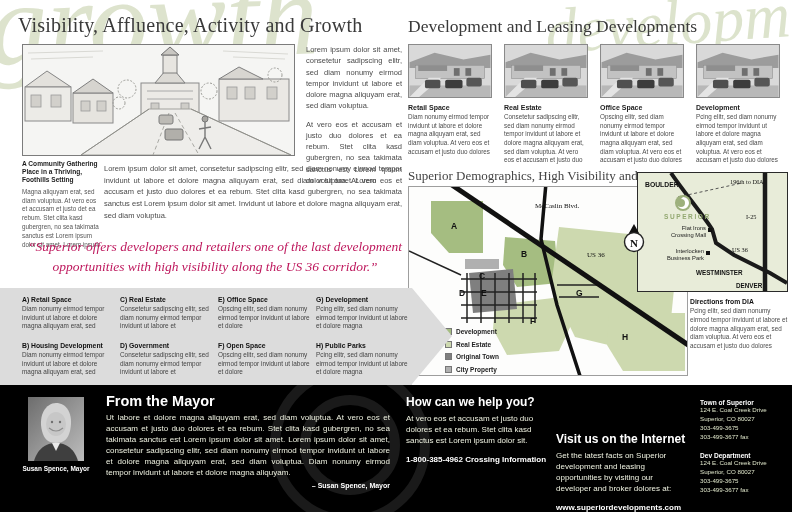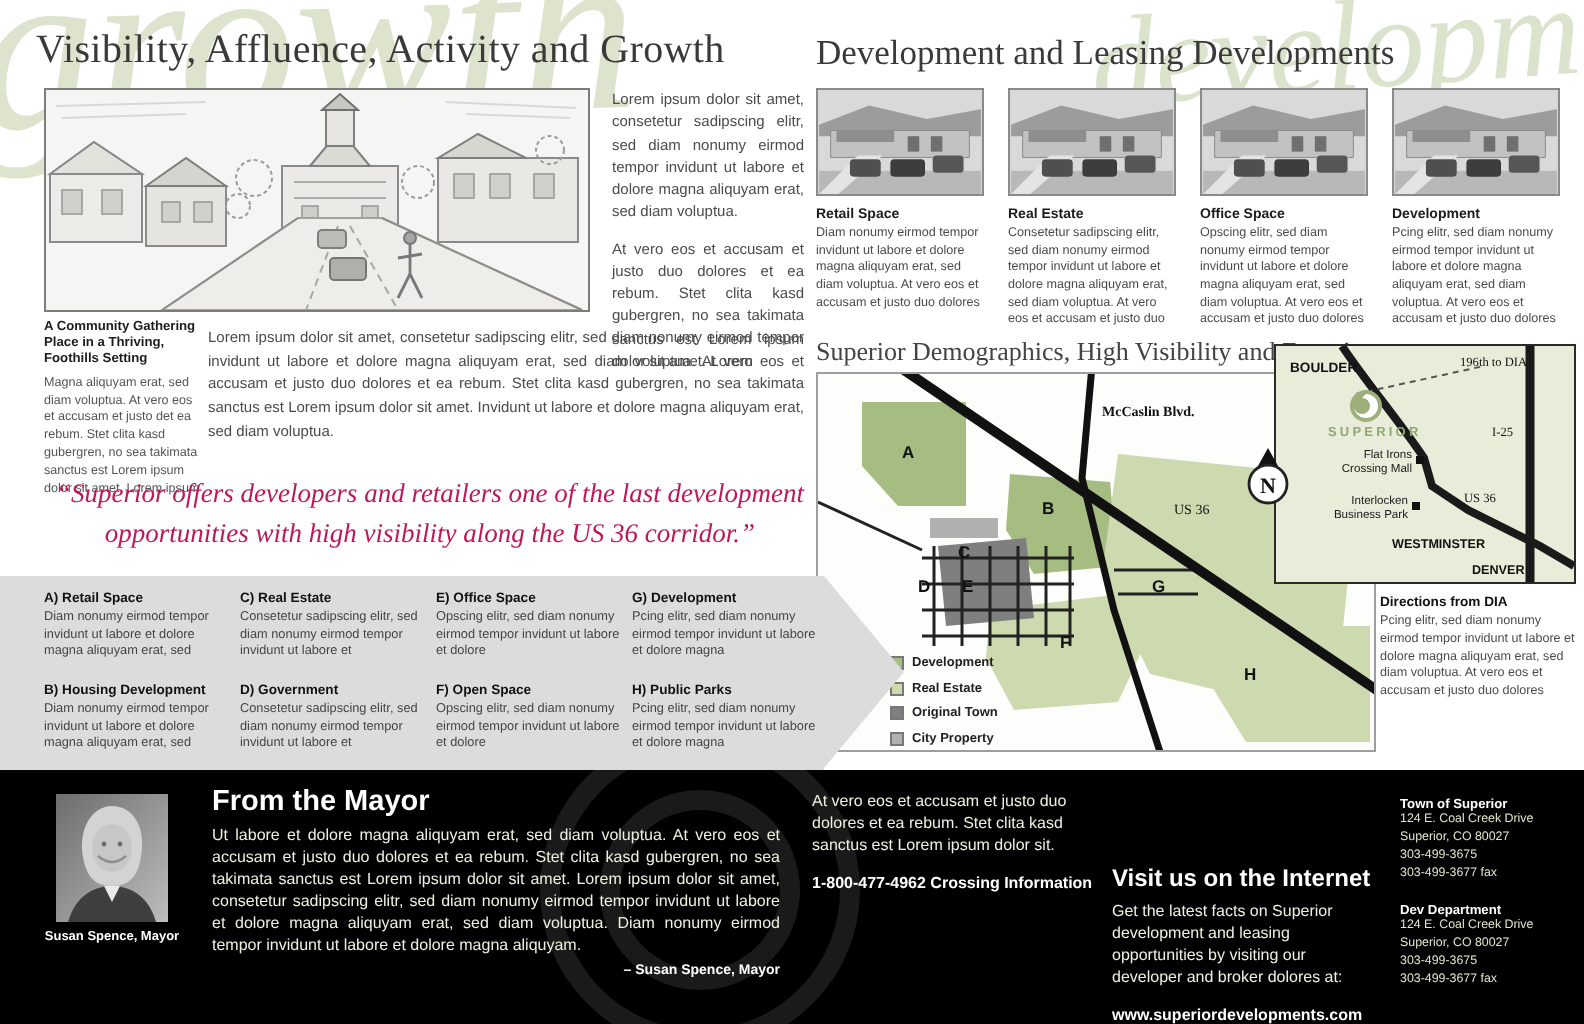--- a/index.html
+++ b/index.html
@@ -319,21 +319,21 @@
       <polyline points="137,-4 132,52 148,118 172,192" fill="none" stroke="#111" stroke-width="3.5"></polyline>
     </svg>
     <div class="zl" style="left:42px; top:34px;">A</div>
     <div class="zl" style="left:112px; top:62px;">B</div>
     <div class="zl" style="left:70px; top:84px;">C</div>
     <div class="zl" style="left:50px; top:101px;">D</div>
     <div class="zl" style="left:72px; top:101px;">E</div>
     <div class="zl" style="left:121px; top:129px;">F</div>
     <div class="zl" style="left:167px; top:101px;">G</div>
     <div class="zl" style="left:213px; top:145px;">H</div>
-    <div class="maplabel" style="left:142px; top:15px;font-weight:bold;">McCaslin Blvd.</div>
+    <div class="maplabel" style="left:126px; top:15px;">McCaslin Blvd.</div>
     <div class="maplabel" style="left:178px; top:64px;">US 36</div>
     <div class="mlegend">
       <div class="lrow">
           <span class="sw sw-dev"></span>
           <span class="lt">Development</span>
         </div>
       <div class="lrow">
           <span class="sw sw-re"></span>
           <span class="lt">Real Estate</span>
         </div>
@@ -412,23 +412,24 @@
     </div>
     <div class="photo-cap">Susan Spence, Mayor</div>
 
     <div class="fm">
       <div class="fh1">From the Mayor</div>
       <div class="fbody">Ut labore et dolore magna aliquyam erat, sed diam voluptua. At vero eos et accusam et justo duo dolores et ea rebum. Stet clita kasd gubergren, no sea takimata sanctus est Lorem ipsum dolor sit amet. Lorem ipsum dolor sit amet, consetetur sadipscing elitr,   sed diam nonumy eirmod tempor invidunt ut labore et dolore magna aliquyam erat, sed diam voluptua. Diam nonumy eirmod tempor invidunt ut labore et dolore magna aliquyam.</div>
       <div class="fattr">– Susan Spence, Mayor</div>
     </div>
 
     <div class="help">
+      <div class="fh2">How can we help you?</div>
       <div class="fbody">At vero eos et accusam et justo duo dolores et ea rebum. Stet clita kasd sanctus est Lorem ipsum dolor sit.</div>
       <div class="phones">
-        <div class="phone"><span>1-800-477-4962</span> <span>Crossing Information</span></div>
+        <div class="phone"><span>1-800-385-4962</span> <span>Crossing Information</span></div>
       </div>
     </div>
 
     <div class="inet">
       <div class="fh2">Visit us on the Internet</div>
       <div class="fbody">Get the latest facts on Superior development and leasing opportunities by visiting our developer and broker dolores at:</div>
       <div class="urls">
         <a href="#" class="url">www.superiordevelopments.com</a>
         <a href="#" class="url">www.townofsuperior.com</a>
       </div>

